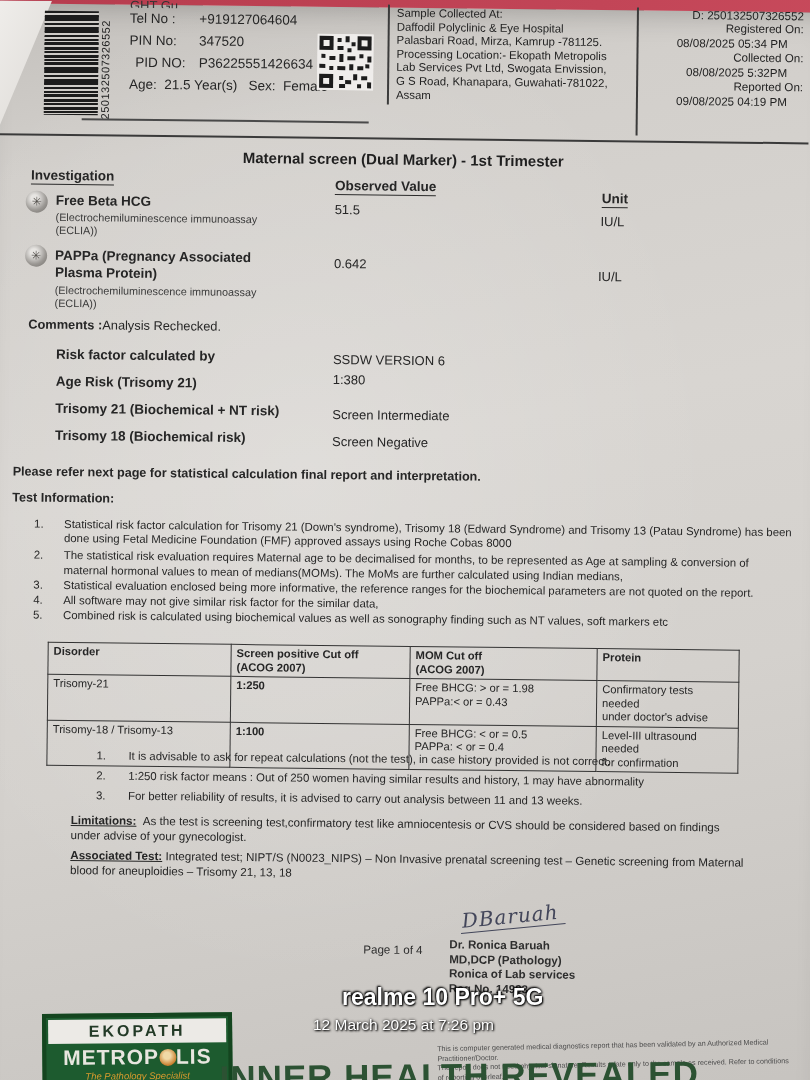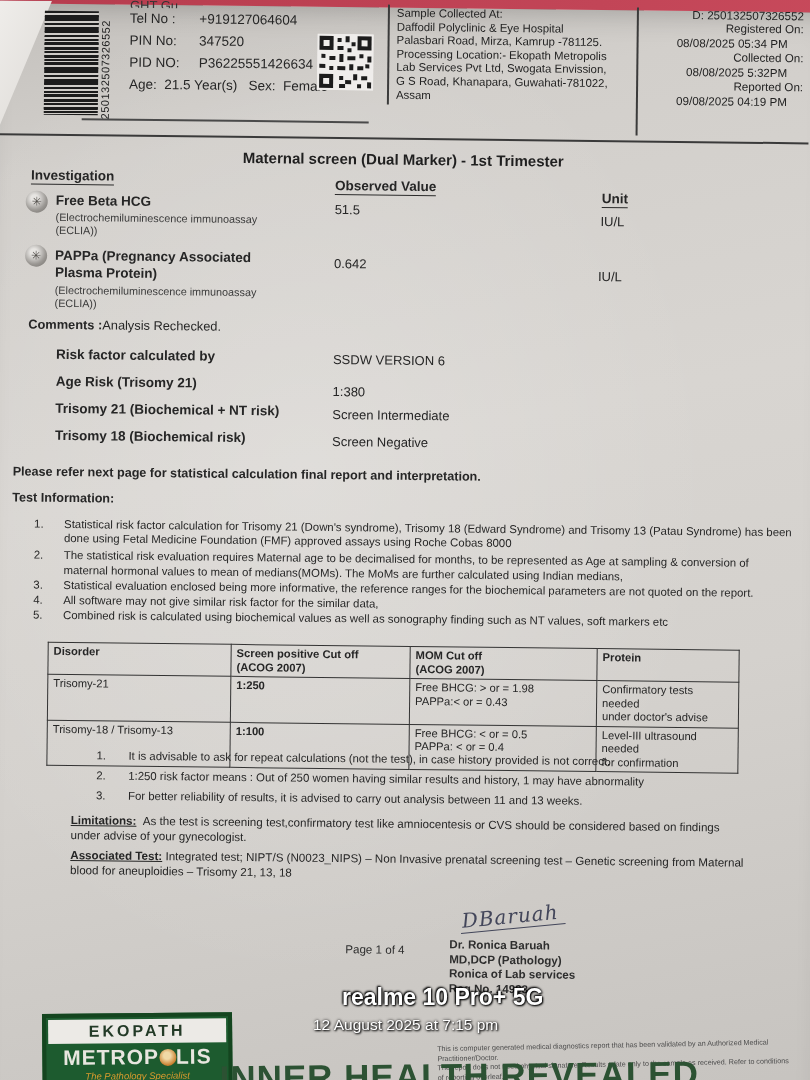--- a/index.html
+++ b/index.html
@@ -92,21 +92,21 @@
   <div class="corner-sheet"></div>
 
   <div class="abs barcode" style="left:45px;top:10px;"></div>
   <div class="abs bc-num" style="left:100px;top:6px;">250132507326552</div>
 
   <div class="abs" style="left:130px;top:-4px;width:270px;">
     <div class="clipline">GHT Gu</div>
     <div class="pinfo">
       <div class="row"><span class="lab" style="width:62px;">Tel No :</span>&nbsp;&nbsp;<span>+919127064604</span></div>
       <div class="row"><span class="lab" style="width:62px;">PIN No:</span>&nbsp;&nbsp;<span>347520</span></div>
-      <div class="row"><span class="lab" style="width:62px;">PID NO:</span>&nbsp;&nbsp;<span>P36225551426634</span></div>
+      <div class="row"><span class="lab" style="width:62px;text-align:center;">PID NO:</span>&nbsp;&nbsp;<span>P36225551426634</span></div>
       <div class="row"><span>Age:</span>&nbsp;&nbsp;<span>21.5 Year(s)</span>&nbsp;&nbsp;&nbsp;<span>Sex:</span>&nbsp;&nbsp;<span>Female</span></div>
     </div>
   </div>
 
   <div class="abs qr" style="left:318px;top:30px;">
     <svg width="56" height="56" viewBox="0 0 56 56">
       <rect x="0" y="0" width="56" height="56" fill="#efedeb"></rect>
       <g fill="#1c1c1c">
         <rect x="2" y="2" width="14" height="14"></rect>
             <rect x="40" y="2" width="14" height="14"></rect>
@@ -187,21 +187,21 @@
   <div class="abs tval" style="left:337px;top:252px;">0.642</div>
   <div class="abs tval" style="left:601px;top:262px;">IU/L</div>
 
   <div class="abs" style="left:32px;top:316px;font-size:12.8px;">
     <span class="lbl">Comments :</span><span>Analysis Rechecked.</span>
   </div>
 
   <div class="abs riskl" style="left:60px;top:346px;">Risk factor calculated by</div>
   <div class="abs riskv" style="left:337px;top:348px;">SSDW VERSION 6</div>
   <div class="abs riskl" style="left:60px;top:373px;">Age Risk (Trisomy 21)</div>
-  <div class="abs riskv" style="left:337px;top:380px;">1:380</div>
+  <div class="abs riskv" style="left:337px;top:368px;">1:380</div>
   <div class="abs riskl" style="left:60px;top:400px;">Trisomy 21 (Biochemical + NT risk)</div>
   <div class="abs riskv" style="left:337px;top:403px;">Screen Intermediate</div>
   <div class="abs riskl" style="left:60px;top:427px;">Trisomy 18 (Biochemical risk)</div>
   <div class="abs riskv" style="left:337px;top:430px;">Screen Negative</div>
 
   <div class="abs boldnote" style="left:18px;top:464px;">Please refer next page for statistical calculation final report and interpretation.</div>
   <div class="abs boldnote" style="left:18px;top:490px;">Test Information:</div>
 
   <div class="abs" style="left:38px;top:516px;width:760px;">
     <div class="ti-item" style="margin-bottom:3px;">
@@ -288,21 +288,21 @@
 
   <div class="abs para" style="left:80px;top:812px;width:680px;">
     <span class="lbl ul">Limitations:</span>&nbsp;&nbsp;<span>As the test is screening test,confirmatory test like amniocentesis or CVS should be considered based on findings under advise of your gynecologist.</span>
   </div>
 
   <div class="abs para" style="left:80px;top:847px;width:685px;">
     <span class="lbl ul">Associated Test:</span>&nbsp;<span>Integrated test; NIPT/S (N0023_NIPS) – Non Invasive prenatal screening test – Genetic screening from Maternal blood for aneuploidies – Trisomy 21, 13, 18</span>
   </div>
 
   <div class="abs" style="left:470px;top:898px;"><span class="sig">DBaruah</span></div>
-  <div class="abs pageno" style="left:356px;top:938px;">Page 1 of 4</div>
+  <div class="abs pageno" style="left:374px;top:938px;">Page 1 of 4</div>
   <div class="abs docblock" style="left:460px;top:932px;">
     <div>Dr. Ronica Baruah</div>
     <div>MD,DCP (Pathology)</div>
     <div>Ronica of Lab services</div>
     <div>Reg No. 14993</div>
   </div>
 
   <div class="abs footer-group" style="left:0;top:1000px;width:810px;height:84px;">
     <div class="abs logo" style="left:55px;top:6px;">
       <div class="band">EKOPATH</div>
@@ -313,13 +313,13 @@
       <div>This is computer generated medical diagnostics report that has been validated by an Authorized Medical Practitioner/Doctor.</div>
       <div>The report does not need physical signature. Results relate only to the sample as received. Refer to conditions of reporting overleaf.</div>
     </div>
     <div class="abs banner" style="left:232px;top:52px;">INNER HEALTH REVEALED</div>
   </div>
 
  </div>
 </div>
 
 <div class="abs wm1" style="left:310px;top:984px;padding-left:32px;">realme 10 Pro+ 5G</div>
-<div class="abs wm2" style="left:313px;top:1016px;">12 August 2025 at 7:15 pm</div>
+<div class="abs wm2" style="left:313px;top:1016px;">12 March 2025 at 7:26 pm</div>
 
 </body></html>

